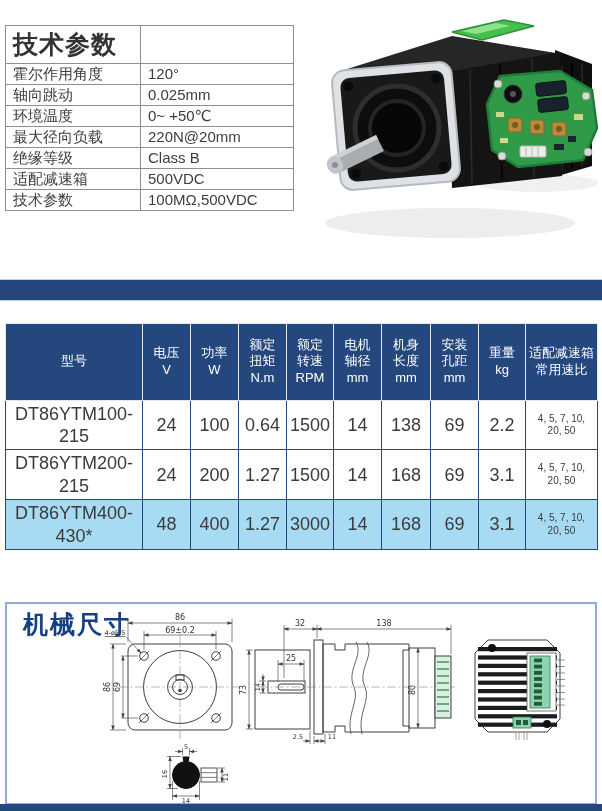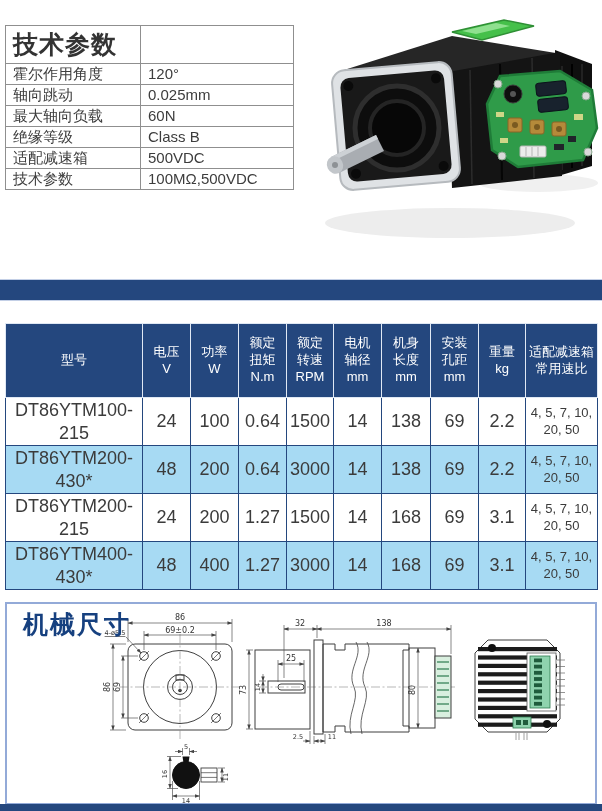--- a/index.html
+++ b/index.html
@@ -33,21 +33,21 @@
   }
   .spec-table th{
     background:#24477e;color:#ffffff;font-weight:400;font-size:13px;line-height:1.3;
     border:1px solid #dfe8f4;white-space:pre-line;height:73px;padding:0 1px;vertical-align:middle;text-align:center;
   }
   .spec-table td{
     border:1px solid #24477e;font-size:18px;color:#3b3b3b;text-align:center;
     height:37px;vertical-align:middle;white-space:pre-line;line-height:1.25;
   }
   .spec-table tr.hl td{background:#a7daf3;}
-  .spec-table td.ratio{font-size:13px;}
+  .spec-table td.ratio{font-size:10px;}
   
   .mech-box{
     position:absolute;left:5px;top:602px;width:588px;height:199px;
     border:2px solid #93aad8;background:#fff;
   }
   .mech-title{
     position:absolute;left:16px;top:4px;font-size:25px;font-weight:700;color:#16407f;letter-spacing:2px;
   }
   .mech-svg{position:absolute;left:0;top:0;}
   .dim{font-size:8px;fill:#333;font-family:"DejaVu Sans",sans-serif;}
@@ -70,22 +70,26 @@
     </tr>
     <tr>
           <td>霍尔作用角度</td>
           <td>120°</td>
         </tr>
     <tr>
           <td>轴向跳动</td>
           <td>0.025mm</td>
         </tr>
     <tr>
-          <td>最大轴向负载</td>
-          <td>60N</td>
+          <td>环境温度</td>
+          <td>0~ +50℃</td>
+        </tr>
+    <tr>
+          <td>最大径向负载</td>
+          <td>220N@20mm</td>
         </tr>
     <tr>
           <td>绝缘等级</td>
           <td>Class B</td>
         </tr>
     <tr>
           <td>适配减速箱</td>
           <td>500VDC</td>
         </tr>
     <tr>
@@ -210,33 +214,20 @@
       <td>100</td>
       <td>0.64</td>
       <td>1500</td>
       <td>14</td>
       <td>138</td>
       <td>69</td>
       <td>2.2</td>
       <td class="ratio">4, 5, 7, 10,
 20, 50</td>
     </tr>
-    <tr class="hl">
-      <td>DT86YTM200-430*</td>
-      <td>48</td>
-      <td>200</td>
-      <td>0.64</td>
-      <td>3000</td>
-      <td>14</td>
-      <td>138</td>
-      <td>69</td>
-      <td>2.2</td>
-      <td class="ratio">4, 5, 7, 10,
-20, 50</td>
-    </tr>
     <tr>
       <td>DT86YTM200-215</td>
       <td>24</td>
       <td>200</td>
       <td>1.27</td>
       <td>1500</td>
       <td>14</td>
       <td>168</td>
       <td>69</td>
       <td>3.1</td>

